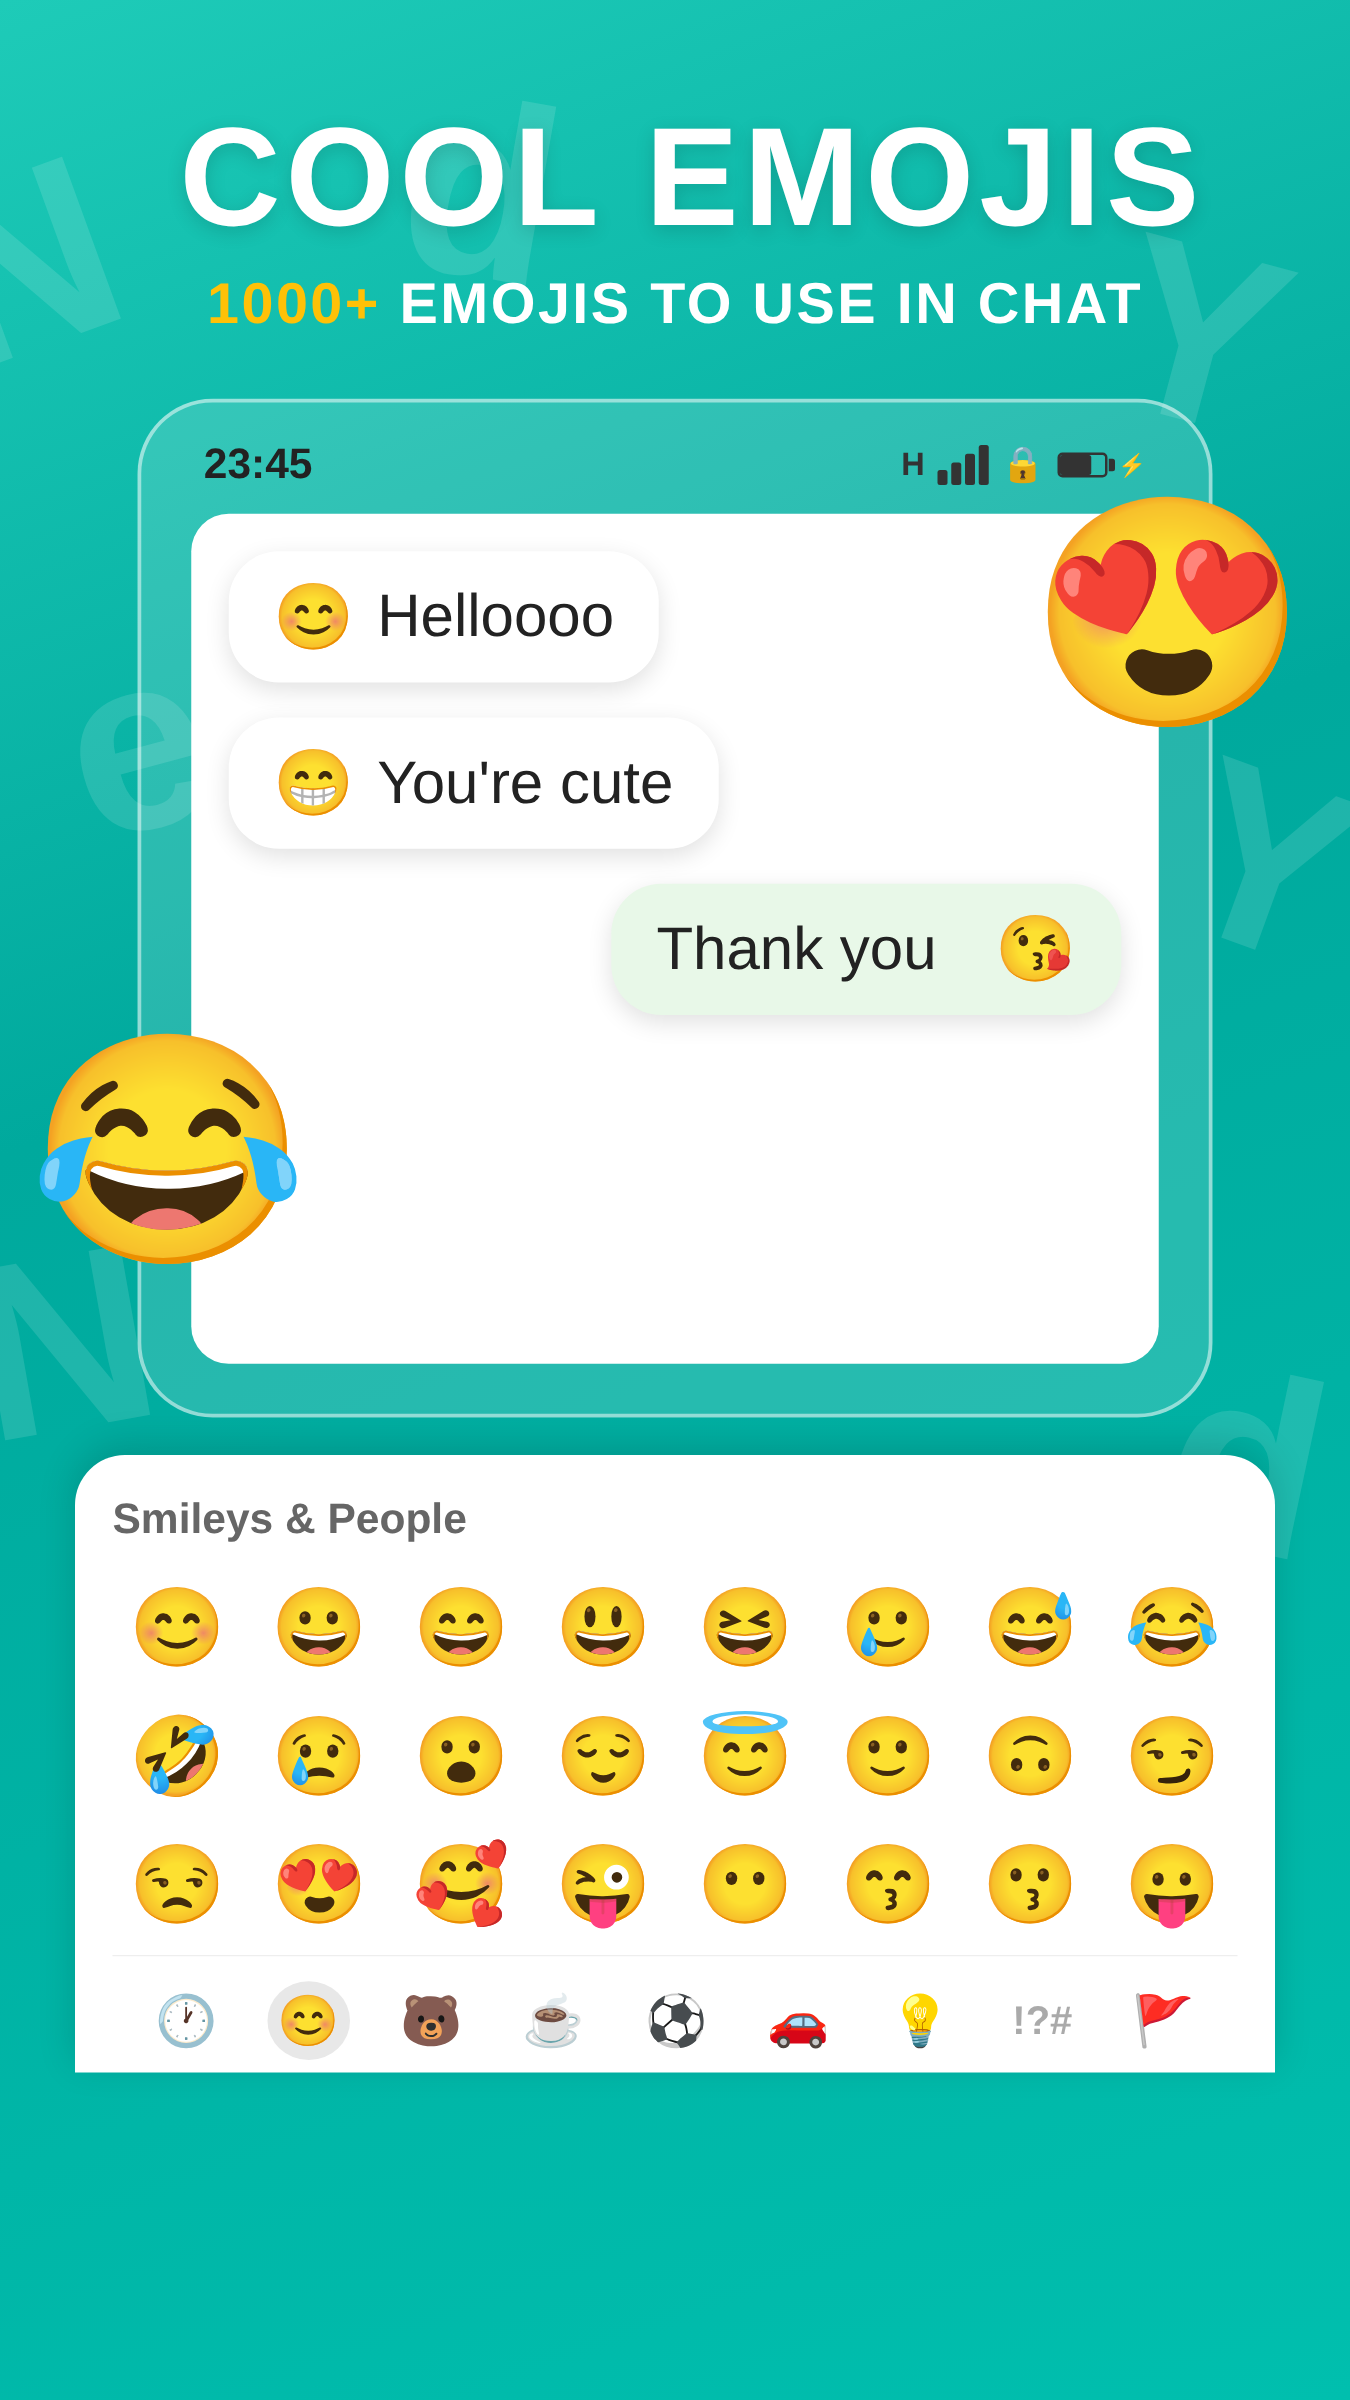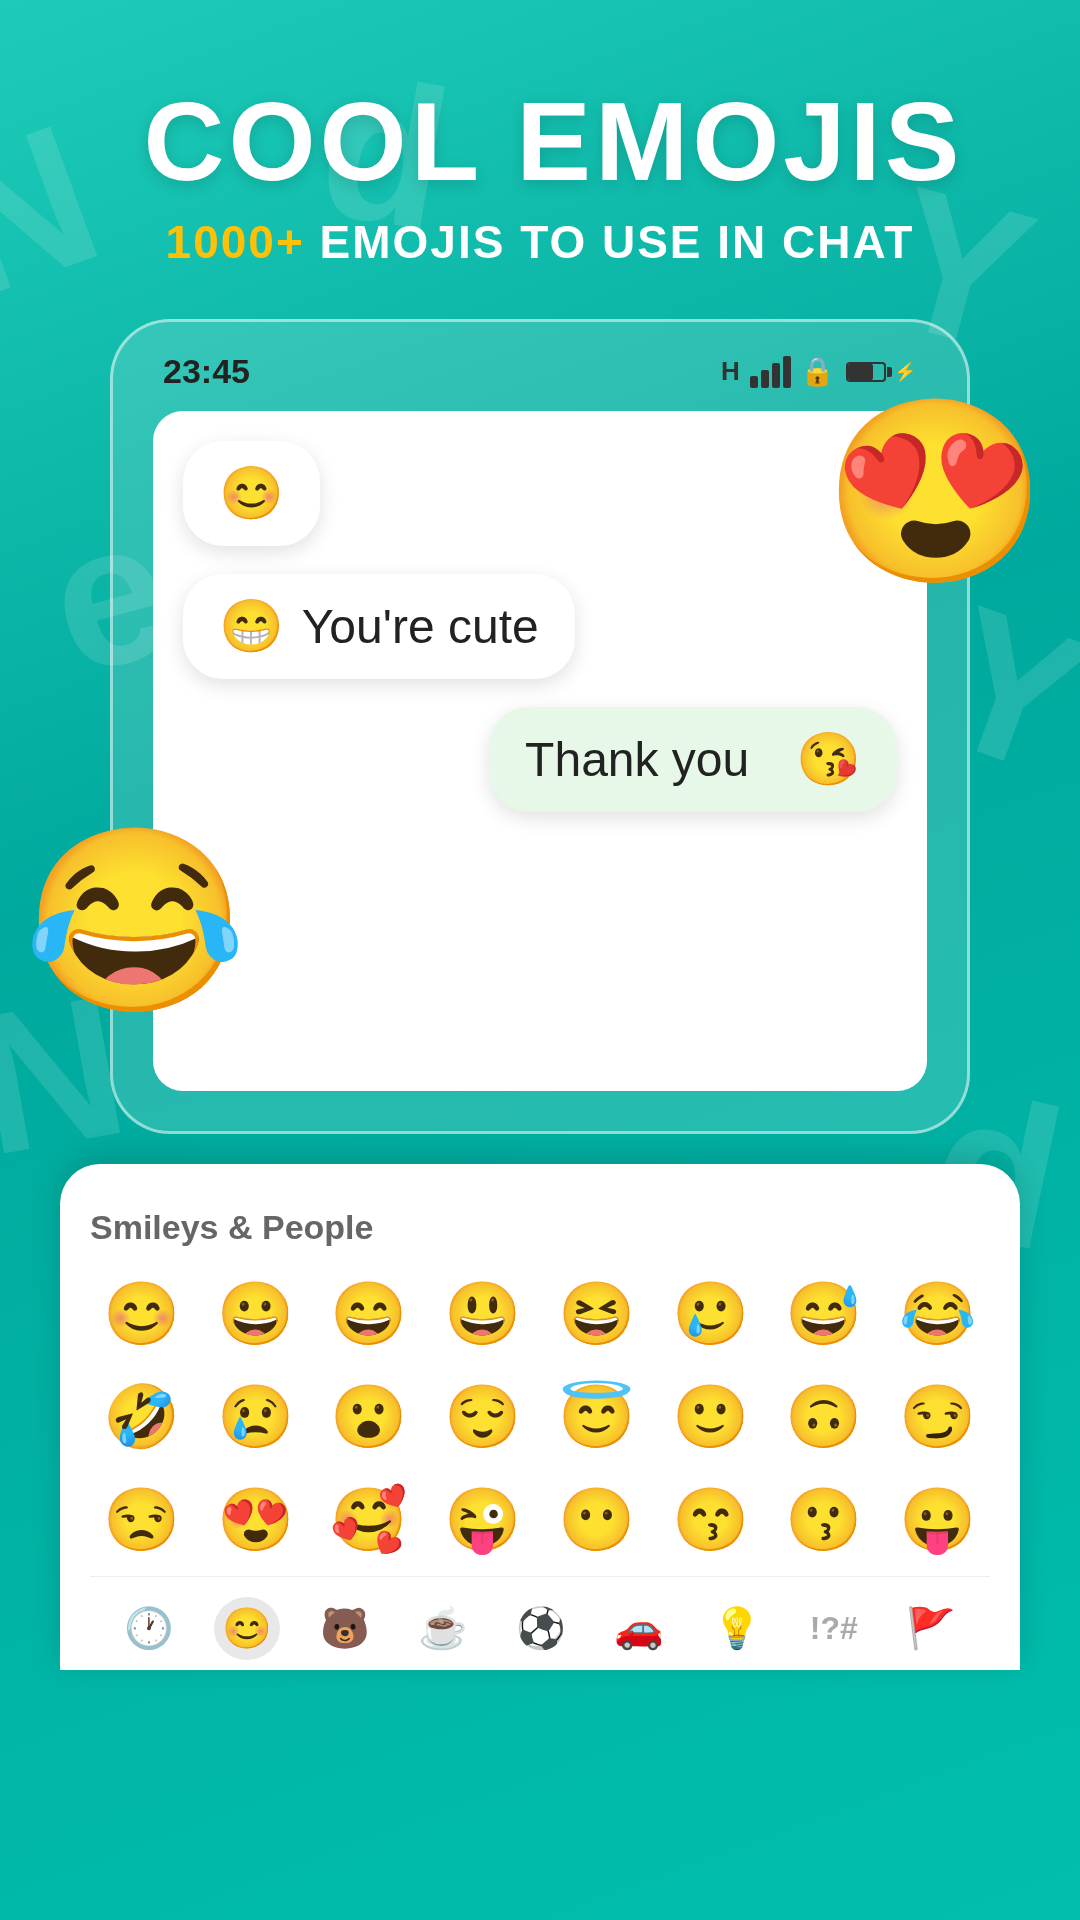--- a/index.html
+++ b/index.html
@@ -149,21 +149,21 @@
       line-height: 1;
       z-index: 5;
     }
 
     
     .emoji-keyboard {
       background: #fff;
       border-radius: 40px 40px 0 0;
       width: 960px;
       margin: 0 auto;
-      padding: 44px 30px 0;
+      padding: 32px 30px 0;
       position: relative;
       z-index: 3;
       box-shadow: 0 -8px 30px rgba(0,0,0,0.15);
     }
     .keyboard-section-title {
       font-size: 34px;
       font-weight: 600;
       color: #666;
       margin-bottom: 20px;
     }
@@ -290,20 +290,21 @@
         <span class="bolt">⚡</span>
       </div>
     </div>
   </div>
 
   <div class="chat-area">
 
     <div class="message-row">
       <div class="message-bubble">
         <span class="bubble-emoji">😊</span>
+        <span>Helloooo</span>
       </div>
     </div>
 
     <div class="message-row">
       <div class="message-bubble">
         <span class="bubble-emoji">😁</span>
         <span>You're cute</span>
       </div>
     </div>
 

